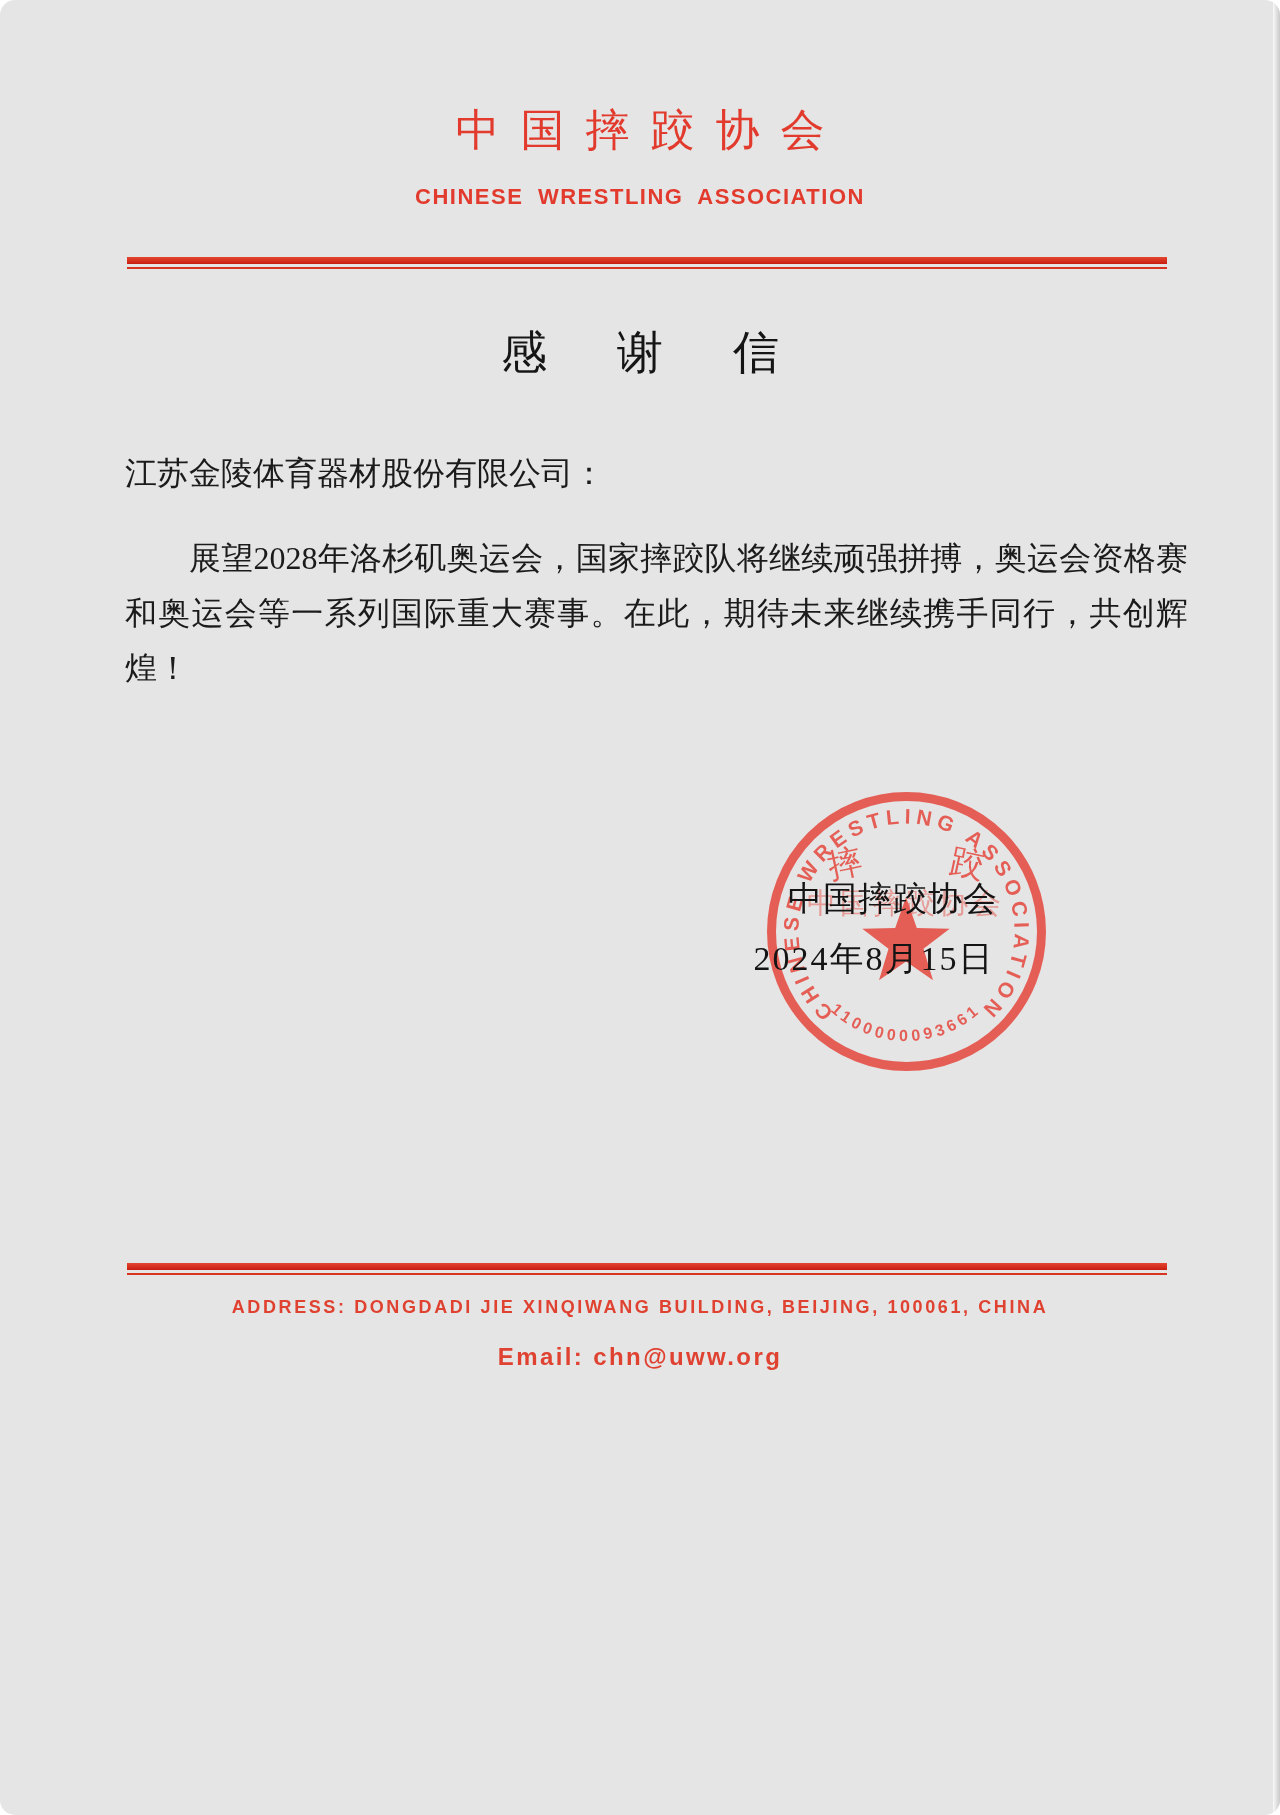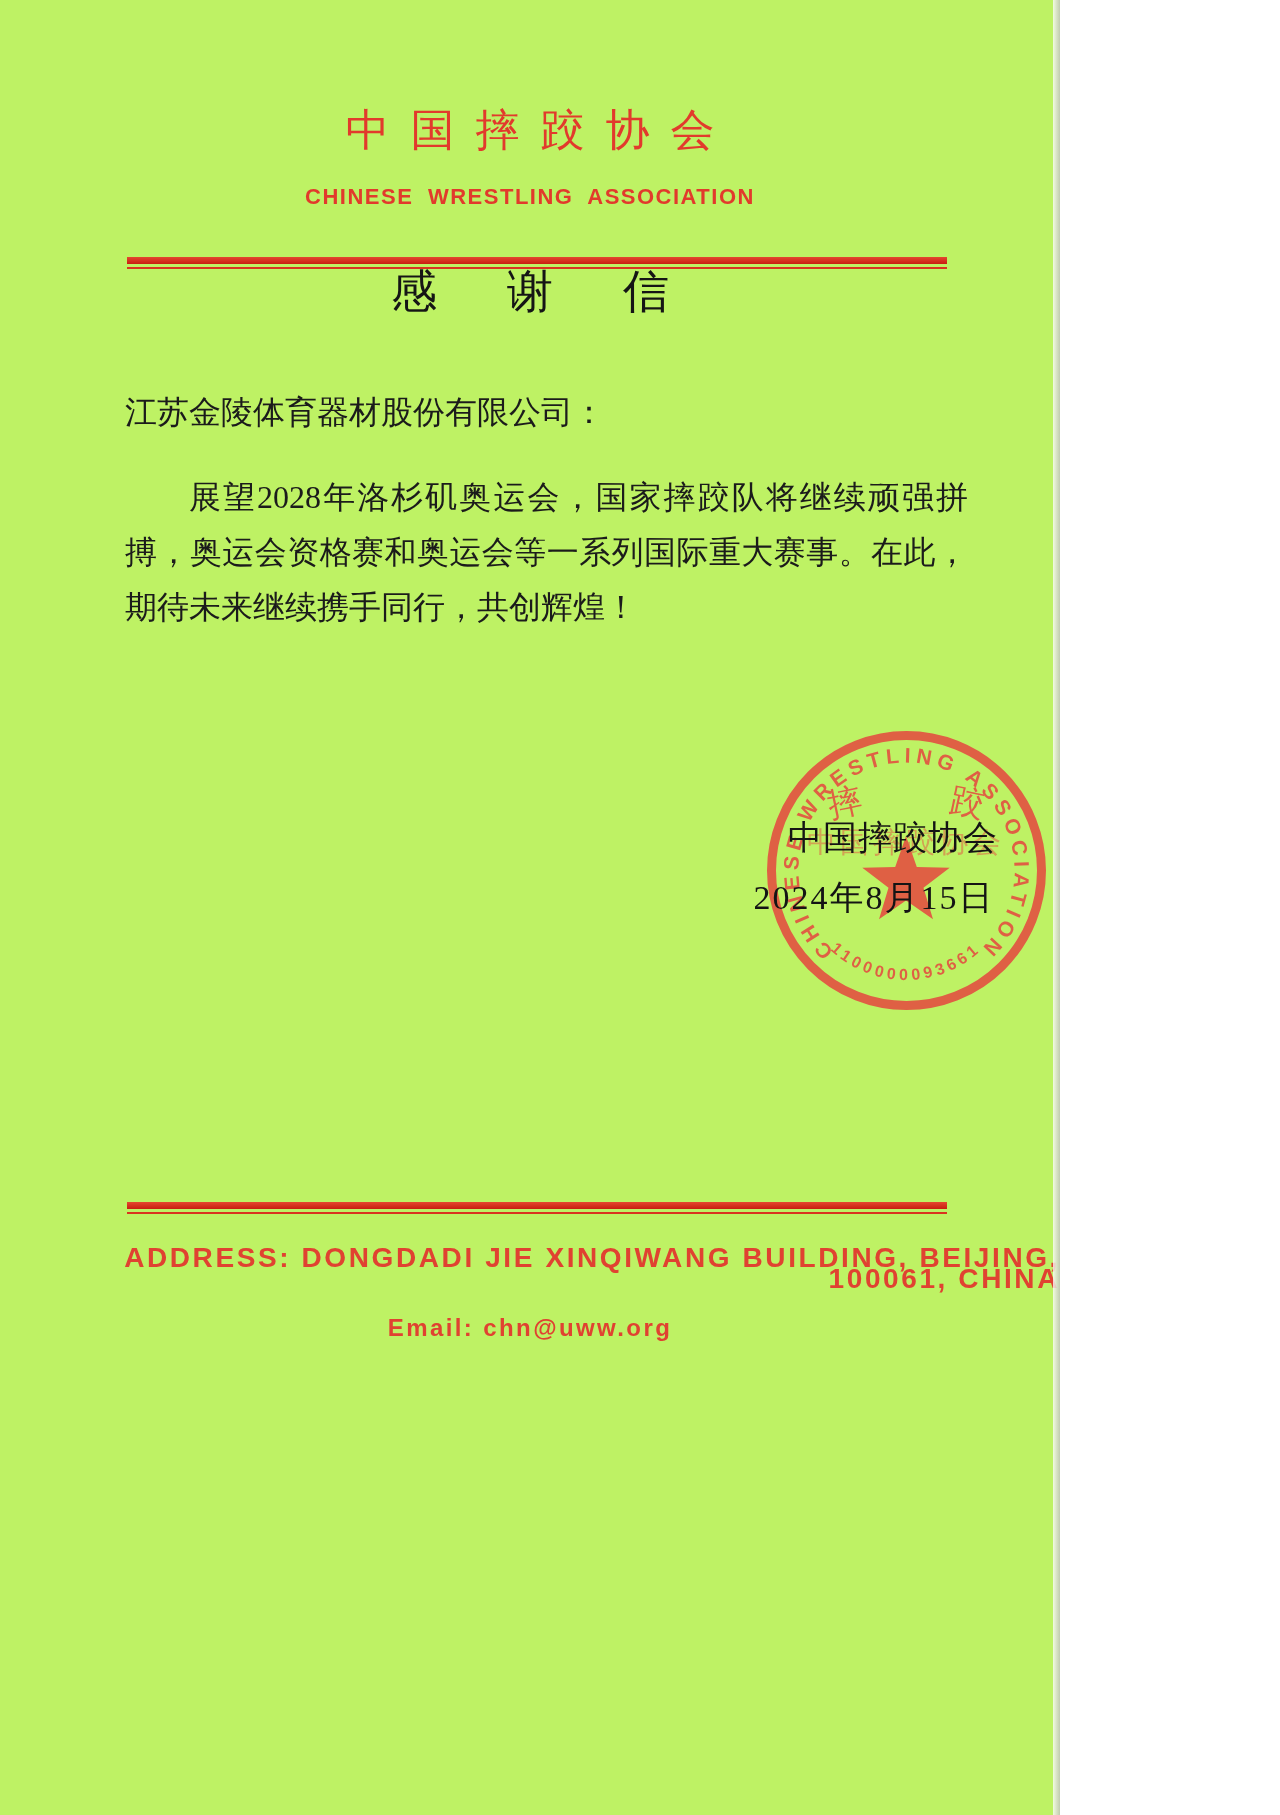--- a/index.html
+++ b/index.html
@@ -1,23 +1,24 @@
 <!DOCTYPE html>
 <html><head>
 <meta charset="utf-8">
 <style>
   html,body{margin:0;padding:0;background:#ffffff;}
   .page{
     position:relative;
-    width:1060px;
+    width:1280px;
     height:1815px;
-    background:#bef264;
+    background:#e5e5e5;
     overflow:hidden;
     font-family:"Liberation Serif","DejaVu Serif",serif;
     color:#1b1b1b;
+    border-radius:15px;
   }
   
   .scan-edge{
     position:absolute;right:0;top:0;width:7px;height:100%;
     background:linear-gradient(to right,#fefefe,#c2c2c2);
     opacity:.8;
   }
   
   .org-zh{
     margin:108px 0 0 0;
@@ -41,20 +42,21 @@
     word-spacing:7px;
     color:#e23a2c;
   }
   .rule{margin:49px 113px 0 127px;}
   .rule .thick{height:7px;background:linear-gradient(to bottom,#e4472f,#c81d10);}
   .rule .gap{height:3px;}
   .rule .thin{height:2px;background:#d9341f;}
   .rule.footer-rule{margin-top:0;}
   
   .letter-title{
+    margin-top:61px;
     text-align:center;
     font-size:46px;
     line-height:46px;
     letter-spacing:70px;
     padding-left:70px;
     color:#151515;
   }
   .body-text{
     padding:0 92px 0 125px;
     margin-top:70px;
@@ -77,21 +79,21 @@
     color:#141414;z-index:3;
   }
   .sig-org{left:893px;top:164px;letter-spacing:1px;}
   .sig-date{left:874px;top:224px;letter-spacing:2px;}
   
   .footer{margin-top:153px;}
   .footer-lines{
     font-family:"Liberation Sans","DejaVu Sans",sans-serif;
     font-weight:bold;color:#e04231;text-align:center;
   }
-  .f-address{margin-top:33px;font-size:28px;line-height:21px;letter-spacing:2.6px;text-align:right;}
+  .f-address{margin-top:22px;font-size:18px;line-height:21px;letter-spacing:2.6px;}
   .f-telfax{margin-top:24px;font-size:21px;line-height:21px;letter-spacing:2px;word-spacing:4px;}
   .f-email{margin-top:29px;font-size:24px;line-height:20px;letter-spacing:2.4px;}
 </style>
 </head>
 <body>
 
 <div class="page">
   <div class="scan-edge"></div>
 
   <div class="org-zh">中国摔跤协会</div>

